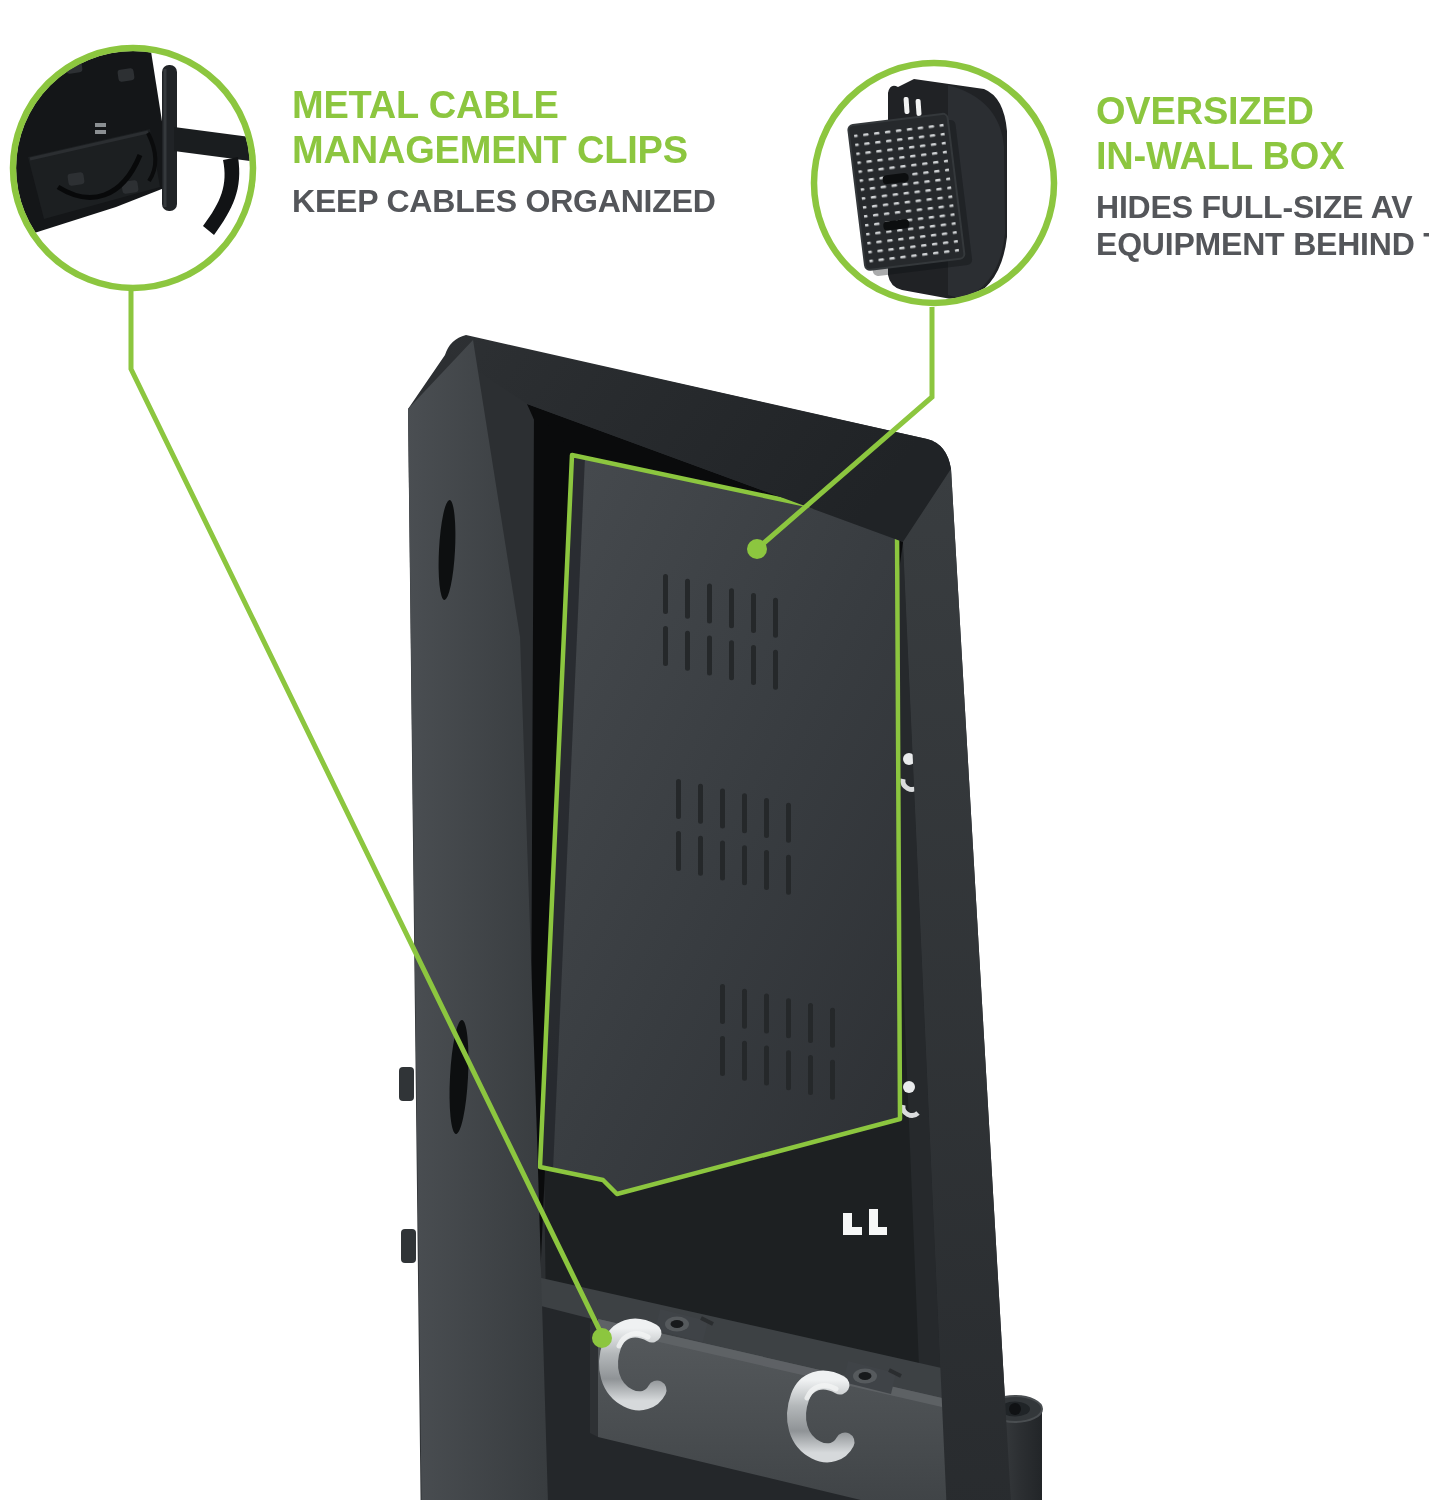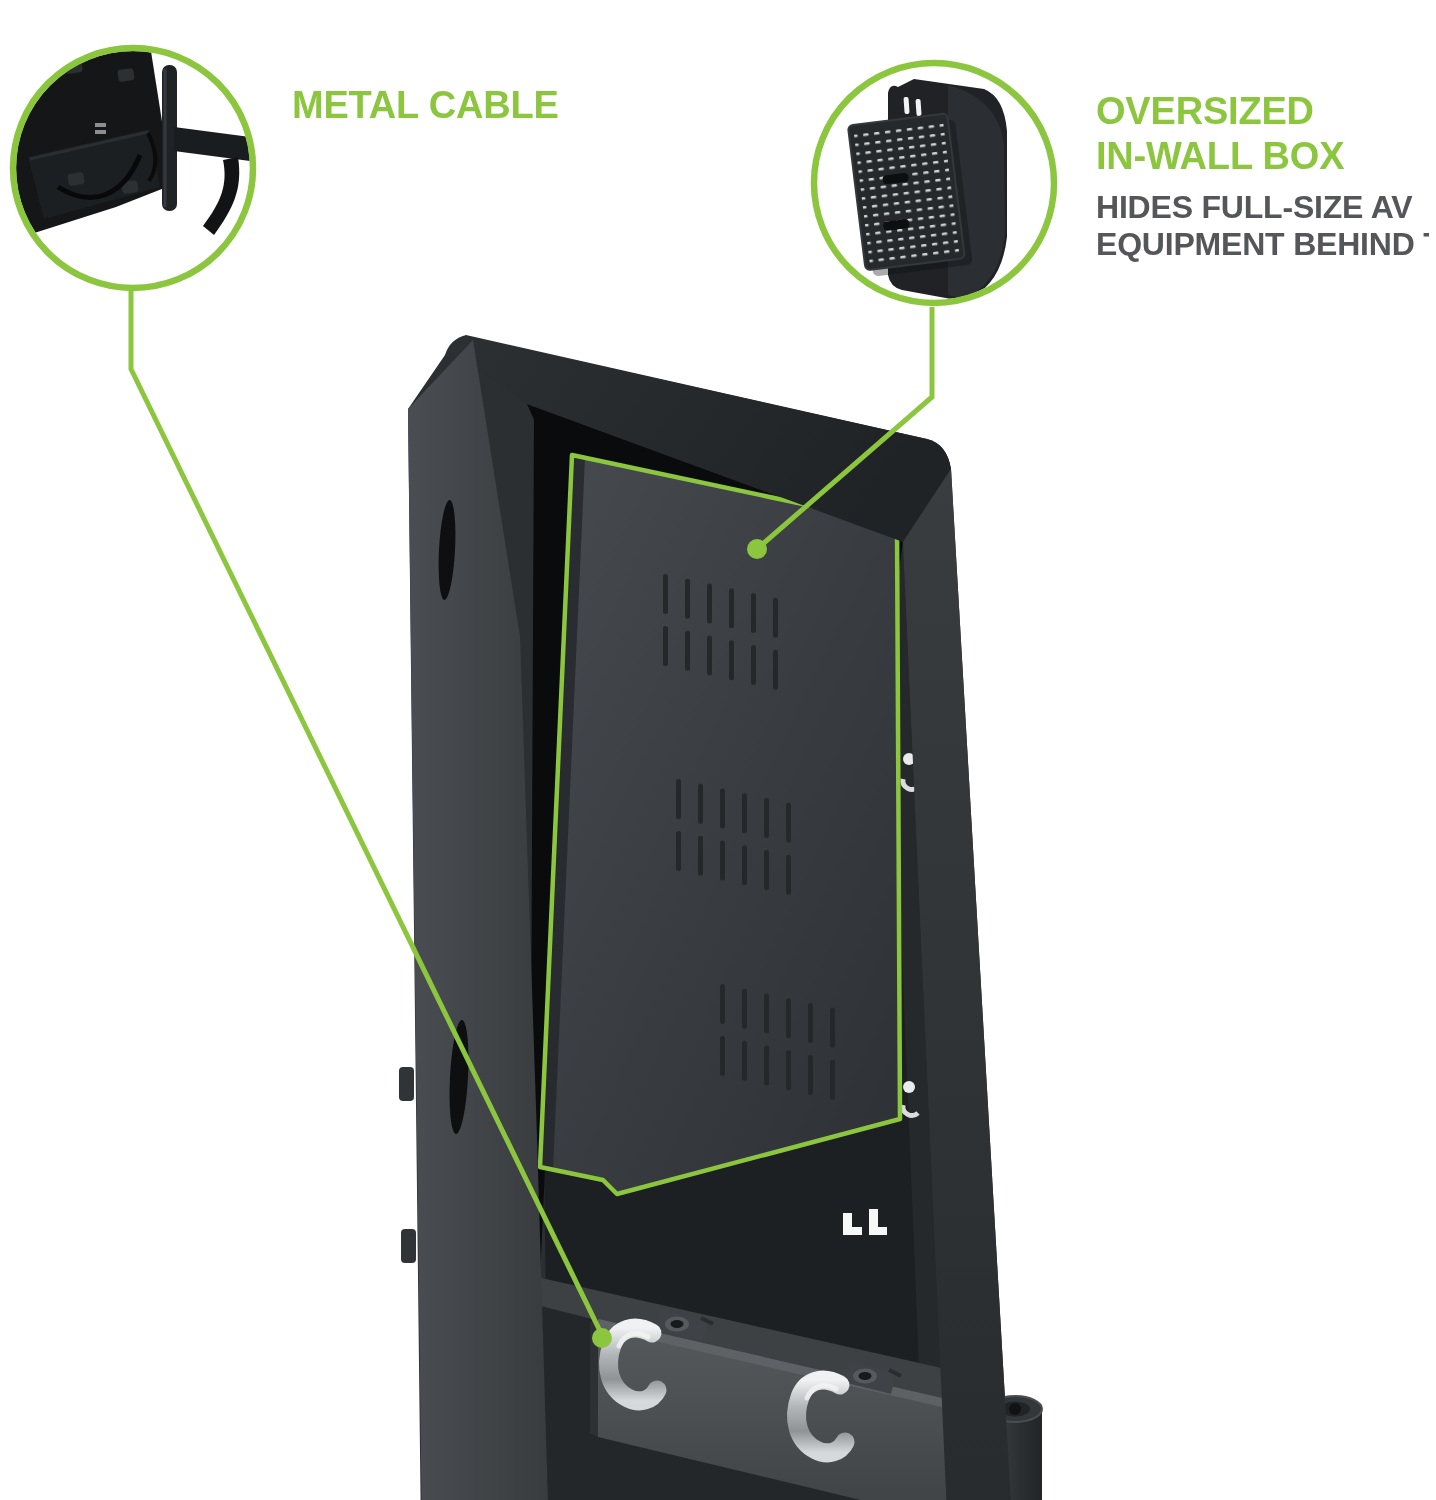--- a/index.html
+++ b/index.html
@@ -194,20 +194,22 @@
           <rect x="884" y="136" width="26" height="9" rx="4" fill="#0c0e0f"></rect>
           <rect x="879" y="182" width="26" height="9" rx="4" fill="#0c0e0f"></rect>
         </g>
       </g>
       <circle cx="934" cy="146" r="120" fill="none" stroke="#8CC63F" stroke-width="6.5"></circle>
     </g>
   </svg>
 
   <div class="callout" id="callout-left">
     <div class="co-head">METAL CABLE</div>
+    <div class="co-head">MANAGEMENT CLIPS</div>
+    <div class="co-body first">KEEP CABLES ORGANIZED</div>
   </div>
 
   <div class="callout" id="callout-right">
     <div class="co-head">OVERSIZED</div>
     <div class="co-head">IN-WALL BOX</div>
     <div class="co-body first">HIDES FULL-SIZE AV</div>
     <div class="co-body">EQUIPMENT BEHIND TV</div>
   </div>
 
 </div>

